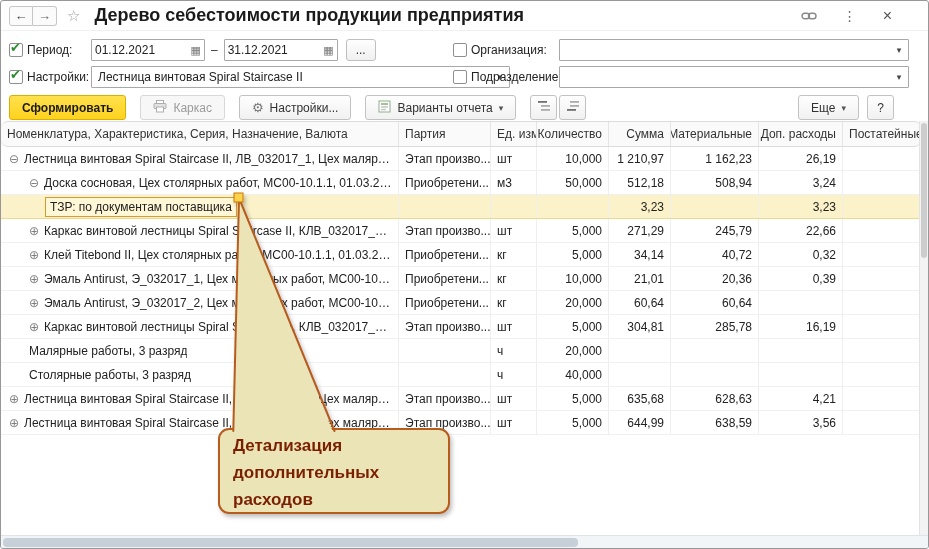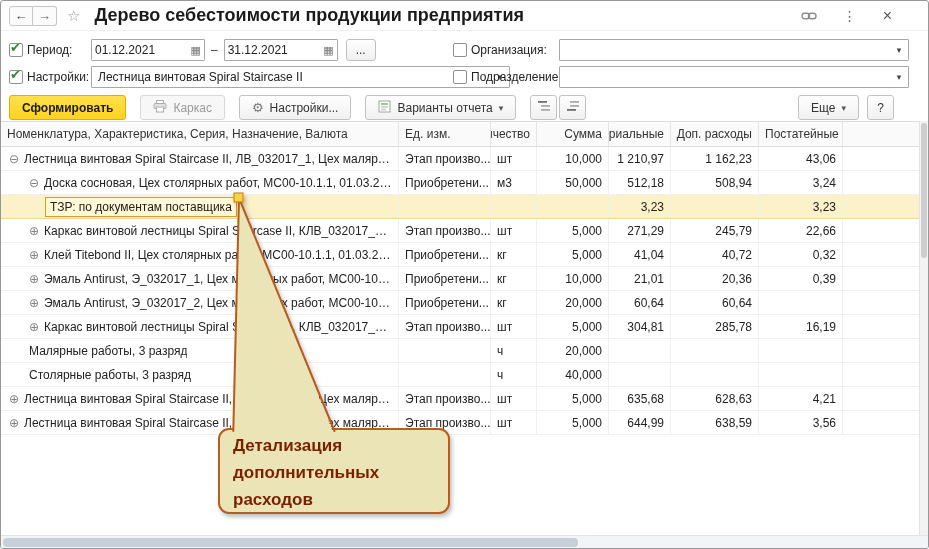--- a/index.html
+++ b/index.html
@@ -42,21 +42,21 @@
   .btn.primary { background:linear-gradient(#FFE14D,#FFD21E); border-color:#D9B200; font-weight:bold; color:#1a1a1a; }
   .btn.disabled { color:#9B9B9B; background:#F7F7F7; border-color:#D8D8D8; cursor:default; }
   .btn.iconbtn { width:27px; padding:0; justify-content:center; }
   .gear { font-size:13px; color:#777; }
   .chev { font-size:9px; color:#555; }
   .g14 { margin-left:14px; } .g2 { margin-left:2px; }
   .tright { margin-left:auto; display:flex; gap:8px; }
 
   
   .thead, .trow { display:grid; grid-template-columns:398px 92px 46px 72px 62px 88px 84px 1fr; }
-  .thead { position:absolute; top:120px; left:0; width:920px; height:26px; background:#FAFAFA; border-top:1px solid #DCDCDC; border-bottom:1px solid #DCDCDC; z-index:1; }
+  .thead { position:absolute; top:120px; left:0; width:920px; height:26px; background:#FAFAFA; border-top:1px solid #DCDCDC; border-bottom:1px solid #DCDCDC; z-index:1;border-radius:7px; }
   .th { padding:0 6px; display:flex; align-items:center; border-right:1px solid #E5E5E5; color:#333; white-space:nowrap; overflow:hidden; cursor:pointer; }
   .th.num { justify-content:flex-end; }
   .tbody { position:absolute; top:146px; left:0; width:920px; z-index:1; }
   .trow { height:24px; border-bottom:1px solid #F0F0F0; background:#fff; cursor:pointer; }
   .trow.hl { background:#FBF2C9; border-bottom-color:#E9DA90; }
   .td { display:flex; align-items:center; padding:0 6px; border-right:1px solid #EFEFEF; white-space:nowrap; overflow:hidden; }
   .c-num { justify-content:flex-end; }
   .c-name { padding-left:8px; }
   .ind1 { padding-left:28px; } .ind2 { padding-left:48px; }
   .exp { color:#808080; font-size:12px; margin-right:5px; flex:none; cursor:pointer; }
@@ -197,40 +197,41 @@
       <button class="btn">
         <span>Еще</span>
         <span class="chev">▾</span>
       </button>
       <button class="btn iconbtn">?</button>
     </div>
   </div>
 
   <div class="thead">
     <div class="th">Номенклатура, Характеристика, Серия, Назначение, Валюта</div>
+    <div class="th">Партия</div>
     <div class="th">Ед. изм.</div>
     <div class="th num">Количество</div>
     <div class="th num">Сумма</div>
     <div class="th num">Материальные</div>
     <div class="th num">Доп. расходы</div>
     <div class="th">Постатейные (с</div>
   </div>
 
   <div class="tbody">
       <div class="trow">
         <div class="td c-name ind0">
           <span class="exp">⊖</span>
           <span class="nm">Лестница винтовая Spiral Staircase II, ЛВ_032017_1, Цех малярных ра...</span>
         </div>
         <div class="td">Этап произво...</div>
         <div class="td">шт</div>
         <div class="td c-num">10,000</div>
         <div class="td c-num">1 210,97</div>
         <div class="td c-num">1 162,23</div>
-        <div class="td c-num">43,06</div>
+        <div class="td c-num">26,19</div>
         <div class="td c-num"></div>
       </div>
       <div class="trow">
         <div class="td c-name ind1">
           <span class="exp">⊖</span>
           <span class="nm">Доска сосновая, Цех столярных работ, МС00-10.1.1, 01.03.2017 (Э...</span>
         </div>
         <div class="td">Приобретени...</div>
         <div class="td">м3</div>
         <div class="td c-num">50,000</div>
@@ -265,21 +266,21 @@
         <div class="td c-num"></div>
       </div>
       <div class="trow">
         <div class="td c-name ind1">
           <span class="exp">⊕</span>
           <span class="nm">Клей Titebond II, Цех столярных работ, МС00-10.1.1, 01.03.2017 (Эт...</span>
         </div>
         <div class="td">Приобретени...</div>
         <div class="td">кг</div>
         <div class="td c-num">5,000</div>
-        <div class="td c-num">41,04</div>
+        <div class="td c-num">34,14</div>
         <div class="td c-num">40,72</div>
         <div class="td c-num">0,32</div>
         <div class="td c-num"></div>
       </div>
       <div class="trow">
         <div class="td c-name ind1">
           <span class="exp">⊕</span>
           <span class="nm">Эмаль Antirust, Э_032017_1, Цех малярных работ, МС00-10.1.2, 0...</span>
         </div>
         <div class="td">Приобретени...</div>

